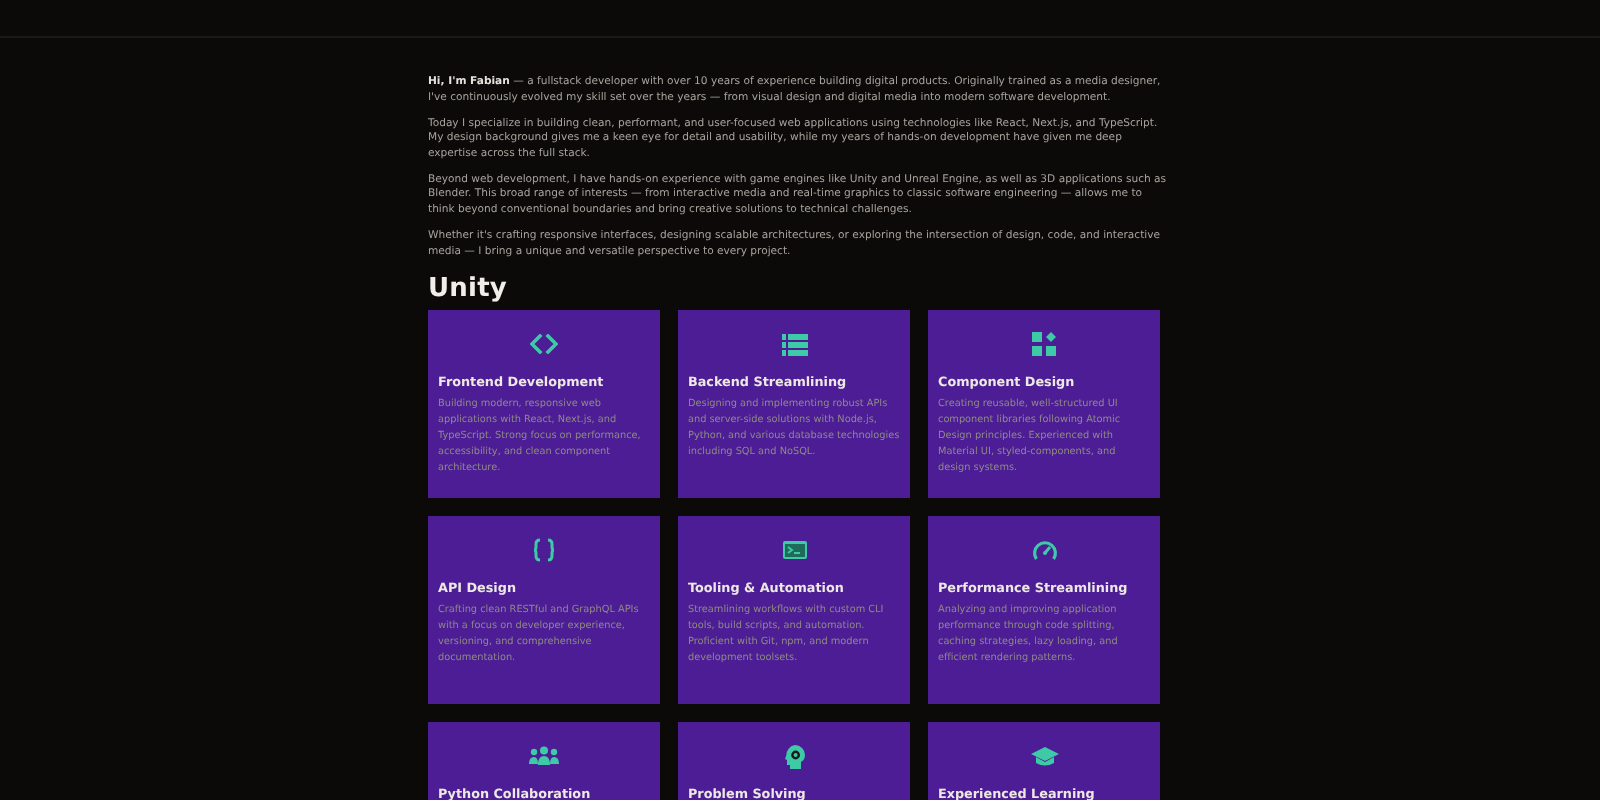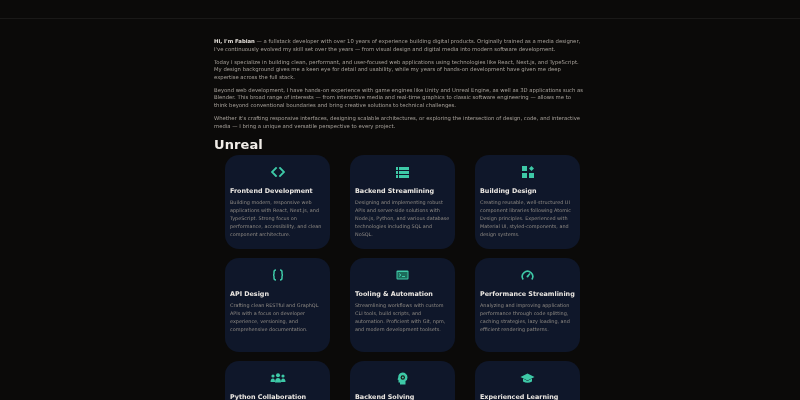--- a/index.html
+++ b/index.html
@@ -29,26 +29,25 @@
       letter-spacing: 0.1px;
     }
     .grid {
       position: absolute; left: 214px; top: 155px;
       display: grid;
       grid-template-columns: 116px 116px 116px;
       grid-auto-rows: 94px;
       column-gap: 9px; row-gap: 9px;
     }
     .card {
-      background: #0f172a;
-      border-radius: 14px;
+      background: #4c1d95;
+      border-radius: 0;
       padding: 0 5px;
       position: relative;
       overflow: hidden;
-      margin-left: 11px;
     }
     .card .icon {
       position: absolute; left: 0; right: 0; top: 10px;
       height: 14px;
       display: flex; align-items: center; justify-content: center;
     }
     .card .icon svg { display: block; }
     .card .title {
       position: absolute; left: 5px; top: 32px;
       font-size: 6.4px; font-weight: bold; color: #ece8e3;
@@ -64,21 +63,21 @@
 
 <div class="topbar"></div>
 
 <div class="content about">
   <p><strong>Hi, I'm Fabian</strong><span> — a fullstack developer with over 10 years of experience building digital products. Originally trained as a media designer, I've continuously evolved my skill set over the years — from visual design and digital media into modern software development.</span></p>
   <p>Today I specialize in building clean, performant, and user-focused web applications using technologies like React, Next.js, and TypeScript. My design background gives me a keen eye for detail and usability, while my years of hands-on development have given me deep expertise across the full stack.</p>
   <p>Beyond web development, I have hands-on experience with game engines like Unity and Unreal Engine, as well as 3D applications such as Blender. This broad range of interests — from interactive media and real-time graphics to classic software engineering — allows me to think beyond conventional boundaries and bring creative solutions to technical challenges.</p>
   <p>Whether it's crafting responsive interfaces, designing scalable architectures, or exploring the intersection of design, code, and interactive media — I bring a unique and versatile perspective to every project.</p>
 </div>
 
-<h2 class="skills-title">Unreal</h2>
+<h2 class="skills-title">Unity</h2>
 
 <div class="grid">
 
   <div class="card">
     <div class="icon">
       <svg width="14" height="10" viewBox="0 0 14 10">
           <path d="M5 1 L1 5 L5 9 M9 1 L13 5 L9 9" stroke="#3ec9a7" stroke-width="1.8" fill="none" stroke-linecap="square"></path>
         </svg>
     </div>
     <div class="title">Frontend Development</div>
@@ -102,21 +101,21 @@
 
   <div class="card">
     <div class="icon">
       <svg width="12" height="12" viewBox="0 0 12 12">
           <rect x="0" y="0" width="5" height="5" fill="#3ec9a7"></rect>
           <rect x="0" y="7" width="5" height="5" fill="#3ec9a7"></rect>
           <rect x="7" y="7" width="5" height="5" fill="#3ec9a7"></rect>
           <path d="M9.5 0 L12 2.5 L9.5 5 L7 2.5 Z" fill="#3ec9a7"></path>
         </svg>
     </div>
-    <div class="title">Building Design</div>
+    <div class="title">Component Design</div>
     <div class="desc">Creating reusable, well-structured UI component libraries following Atomic Design principles. Experienced with Material UI, styled-components, and design systems.</div>
   </div>
 
   <div class="card">
     <div class="icon">
       <svg width="12" height="12" viewBox="0 0 12 12">
           <path d="M4 1 Q2 1 2 3 L2 4.5 Q2 6 1 6 Q2 6 2 7.5 L2 9 Q2 11 4 11 M8 1 Q10 1 10 3 L10 4.5 Q10 6 11 6 Q10 6 10 7.5 L10 9 Q10 11 8 11" stroke="#3ec9a7" stroke-width="1.5" fill="none"></path>
         </svg>
     </div>
     <div class="title">API Design</div>
@@ -164,21 +163,21 @@
   </div>
 
   <div class="card">
     <div class="icon">
       <svg width="11" height="13" viewBox="0 0 11 13">
           <path d="M5.5 0.5 A5 5 0 0 1 10.5 5.5 Q10.5 8 8.5 9 L8.5 12.5 L3 12.5 L3 10.5 L1.5 10.5 L1.5 8 L0.5 7.5 L1.2 5.5 A5 5 0 0 1 5.5 0.5 Z" fill="#3ec9a7"></path>
           <circle cx="5.8" cy="5.5" r="2.2" fill="#1b1a19"></circle>
           <circle cx="5.8" cy="5.5" r="1" fill="#3ec9a7"></circle>
         </svg>
     </div>
-    <div class="title">Backend Solving</div>
+    <div class="title">Problem Solving</div>
 
   </div>
 
   <div class="card">
     <div class="icon">
       <svg width="15" height="11" viewBox="0 0 15 11">
           <path d="M7.5 0.5 L14.5 4 L7.5 7.5 L0.5 4 Z" fill="#3ec9a7"></path>
           <path d="M3 5.5 L3 8.5 Q7.5 11 12 8.5 L12 5.5 L7.5 8 Z" fill="#3ec9a7"></path>
         </svg>
     </div>

